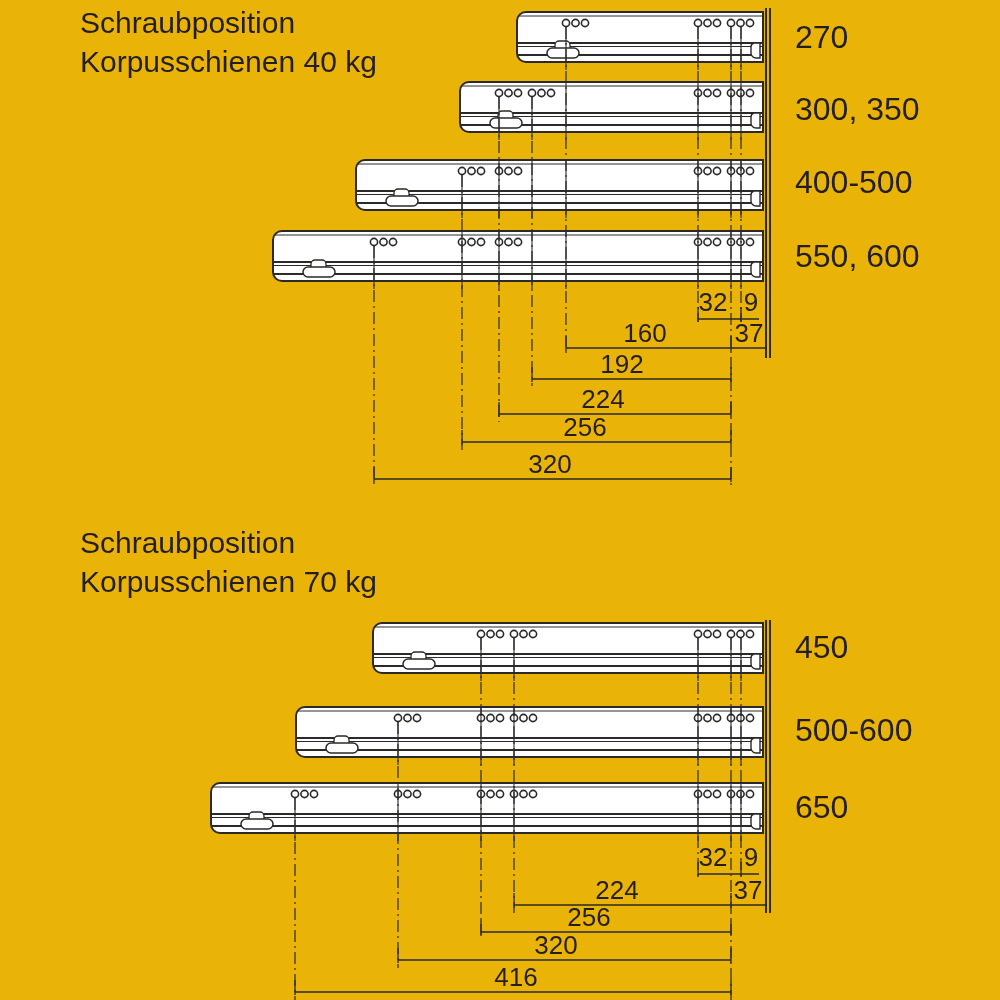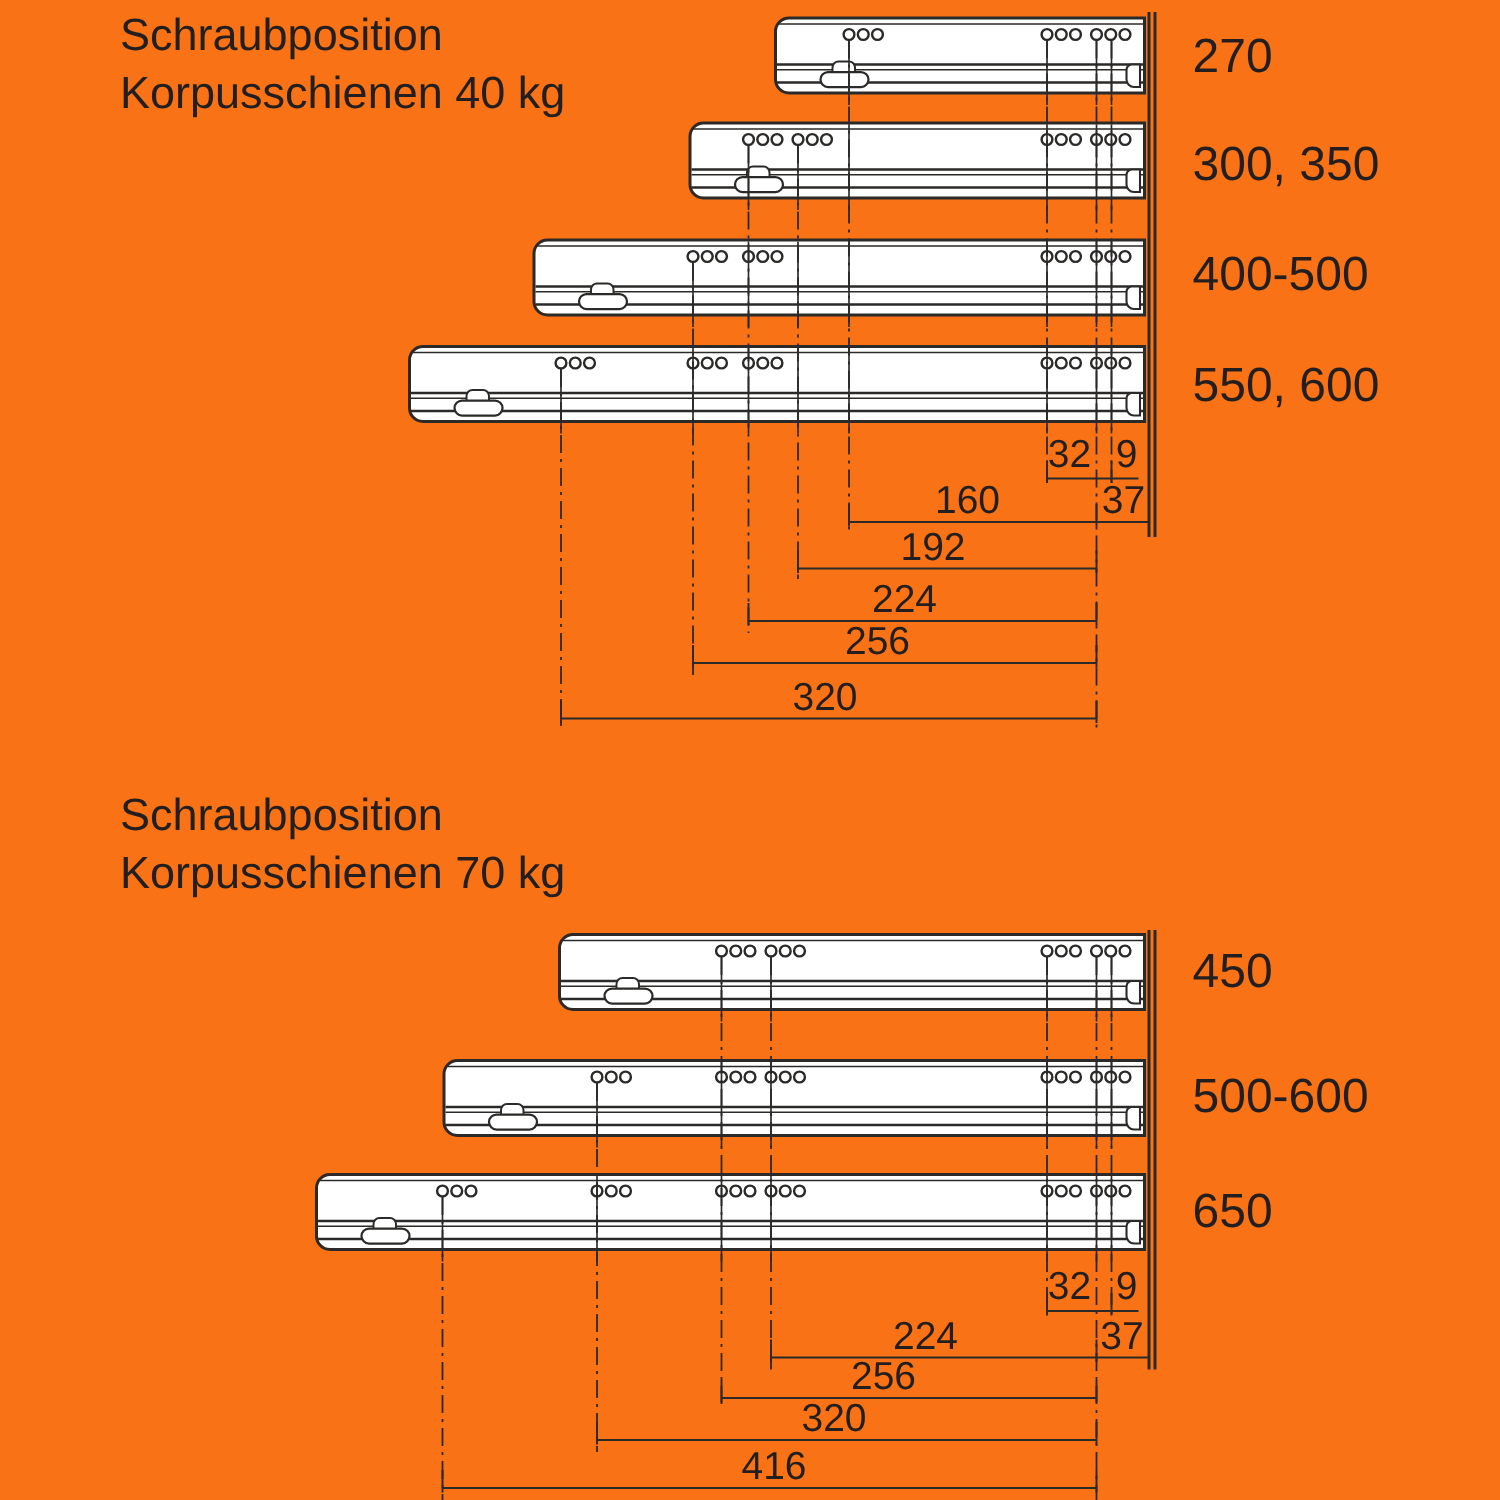--- a/index.html
+++ b/index.html
@@ -1,16 +1,16 @@
 <!DOCTYPE html>
 <html><head>
 <meta charset="utf-8">
 <style>
   html,body{margin:0;padding:0;background:#ffffff;}
-  #stage{width:1000px;height:1000px;position:relative;background:#f97316;}
+  #stage{width:1000px;height:1000px;position:relative;background:#eab308;}
   svg{display:block;}
   text{font-family:"Liberation Sans", sans-serif;fill:#231f20;}
   .title{font-size:30px;}
   .rail-label{font-size:32px;}
   .dim-label{font-size:26px;}
 </style>
 </head>
 <body>
 
 <div id="stage">

